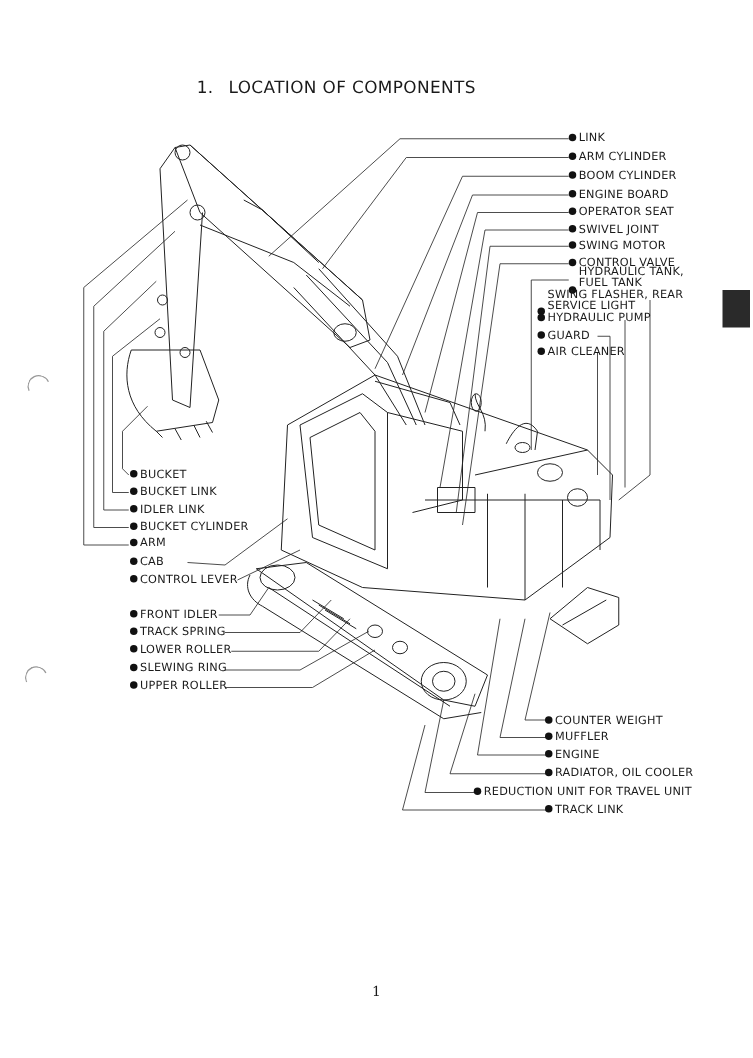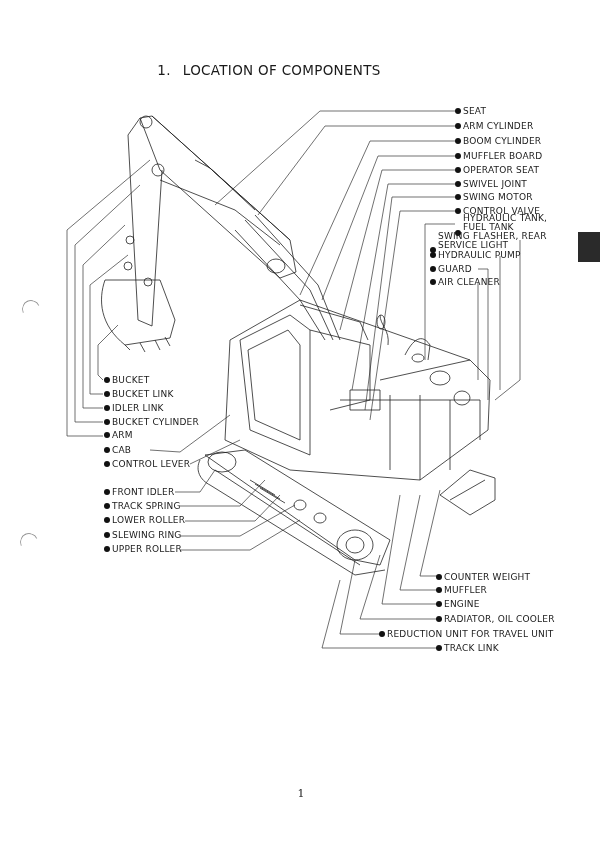--- a/index.html
+++ b/index.html
@@ -119,24 +119,24 @@
     <ellipse cx="355" cy="545" rx="18" ry="15"></ellipse>
     <ellipse cx="355" cy="545" rx="9" ry="8"></ellipse>
     <path d="M250,480 L275,495 M255,484 L280,499 M260,488 L285,503"></path>
     <ellipse cx="300" cy="505" rx="6" ry="5"></ellipse>
     <ellipse cx="320" cy="518" rx="6" ry="5"></ellipse>
     <path d="M440,495 L470,470 L495,478 L495,500 L470,515 Z"></path>
     <path d="M450,500 L485,480"></path>
   </g>
 </svg>
 
-<div class="lbl" style="left:455px;top:106px;"><span class="dot"></span><span>SEAT</span></div>
+<div class="lbl" style="left:455px;top:106px;"><span class="dot"></span><span>LINK</span></div>
 <div class="lbl" style="left:455px;top:121px;text-align:right;"><span class="dot"></span><span>ARM CYLINDER</span></div>
 <div class="lbl" style="left:455px;top:136px;"><span class="dot"></span><span>BOOM CYLINDER</span></div>
-<div class="lbl" style="left:455px;top:151px;"><span class="dot"></span><span>MUFFLER BOARD</span></div>
+<div class="lbl" style="left:455px;top:151px;"><span class="dot"></span><span>ENGINE BOARD</span></div>
 <div class="lbl" style="left:455px;top:165px;"><span class="dot"></span><span>OPERATOR SEAT</span></div>
 <div class="lbl" style="left:455px;top:179px;"><span class="dot"></span><span>SWIVEL JOINT</span></div>
 <div class="lbl" style="left:455px;top:192px;"><span class="dot"></span><span>SWING MOTOR</span></div>
 <div class="lbl" style="left:455px;top:206px;"><span class="dot"></span><span>CONTROL VALVE</span></div>
 <div class="lbl" style="left:455px;top:214px;line-height:9px;">
   <span class="dot" style="vertical-align:-6px;"></span><span style="display:inline-block;"><span>HYDRAULIC TANK,</span><br><span>FUEL TANK</span></span>
 </div>
 <div class="lbl" style="left:430px;top:232px;line-height:9px;">
   <span class="dot" style="vertical-align:-5px;"></span><span style="display:inline-block;"><span>SWING FLASHER, REAR</span><br><span>SERVICE LIGHT</span></span>
 </div>

